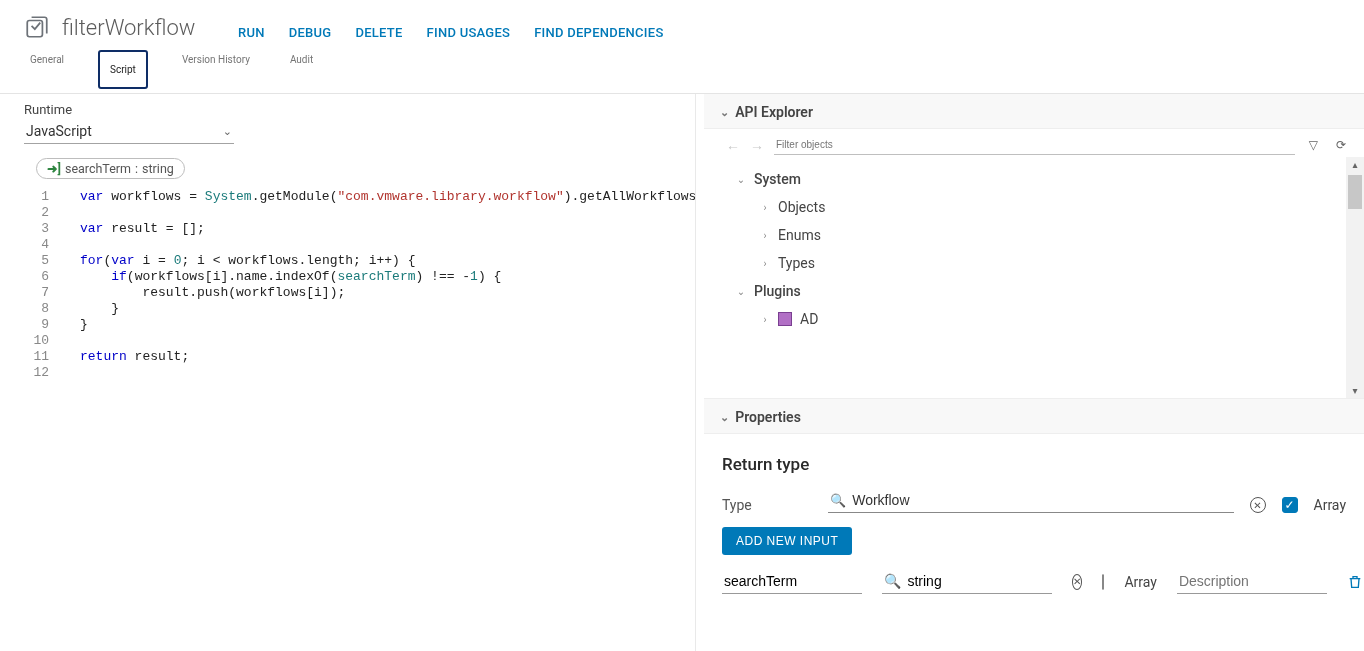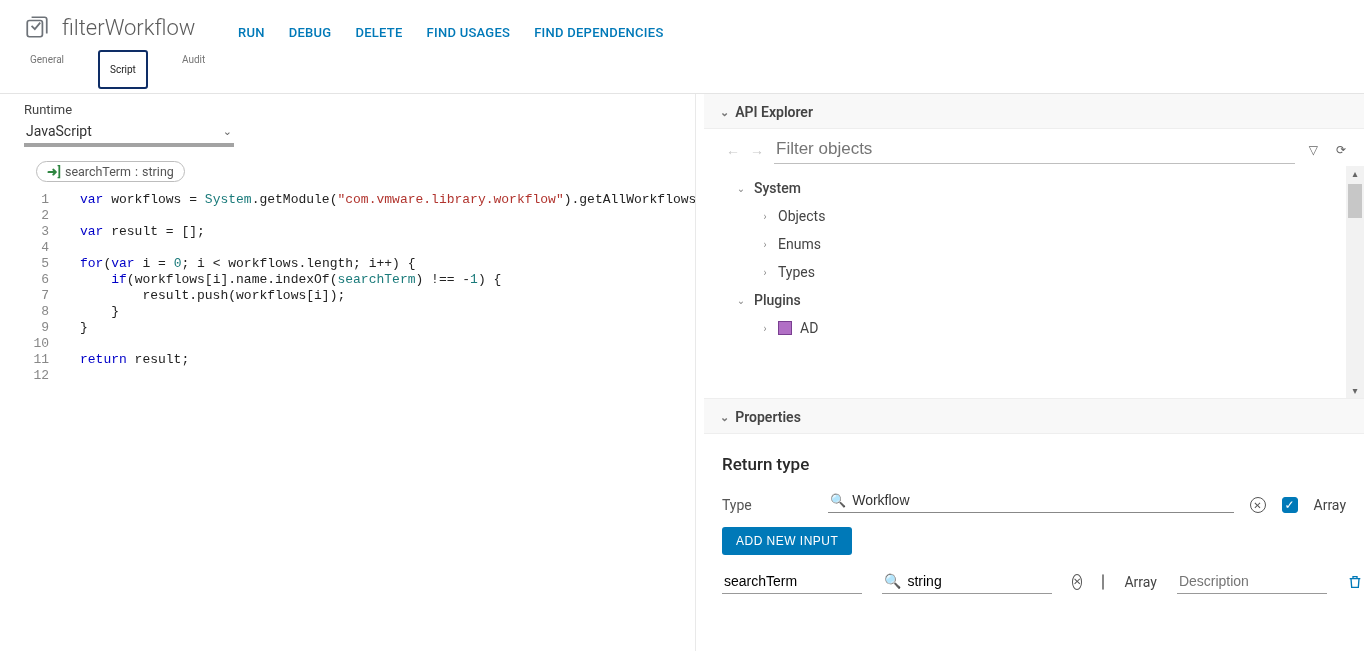--- a/index.html
+++ b/index.html
@@ -15,21 +15,21 @@
   .tabs { display:flex; gap: 28px; padding: 0 24px; border-bottom:1px solid #e4e4e4;}
   .tab { padding: 4px 6px 10px 6px; color:#757575; cursor:pointer; font-size:10px;}
   .tab.active { border:2px solid #0e2d66; border-radius:3px; color:#222; padding:12px 10px; margin-bottom:4px;}
   
   .split { display:flex; height: calc(651px - 90px); }
   .left { flex: 1 1 auto; display:flex; flex-direction:column; border-right:1px solid #e9e9e9; min-width:0;}
   .right { width: 660px; display:flex; flex-direction:column; background:#fff;}
   
   .runtime-block { padding: 6px 20px 8px 24px;}
   .runtime-label { font-size:13px; color:#444; padding:2px 0;}
-  .runtime-select { width:210px; display:flex; justify-content:space-between; align-items:center; border-bottom:4px solid #a3a3a3; padding:4px 2px; color:#333; cursor:pointer;}
+  .runtime-select { width:210px; display:flex; justify-content:space-between; align-items:center; border-bottom:1px solid #a3a3a3; padding:4px 2px; color:#333; cursor:pointer;}
   .chev { font-size:11px; color:#666;}
   
   .param-chip-row { padding: 6px 24px 6px 36px; }
   .param-chip { display:inline-flex; align-items:center; gap:4px; border:1px solid #bdbdbd; border-radius:14px; padding:2px 10px; font-size:12.5px; color:#555;}
   .param-chip .in-icon { color:#2e8540; font-weight:bold;}
   
   .editor { display:flex; font-family: Consolas, "Courier New", monospace; font-size:13px; line-height:16px; padding-top:2px; flex:1; overflow:hidden;}
   .gutter { text-align:right; color:#888; padding: 2px 10px 0 10px; user-select:none; min-width:60px; border-right:1px solid transparent;}
   .code { padding:2px 0 0 20px; white-space:pre; color:#222;}
   .kw { color:#0000c8;}
@@ -37,21 +37,21 @@
   .str { color:#b1342e;}
   .num { color:#1a7a7a;}
   .id  { color:#1a7a7a;}
   
   .panel-head { display:flex; align-items:center; gap:6px; padding:10px 16px 8px 16px; border-bottom:1px solid #eee; background:#f8f8f8; font-weight:600; color:#444; font-size:14px;}
   .panel-head .collapse { font-size:11px; color:#777;}
   
   .api-body { height:270px; display:flex; flex-direction:column; border-bottom:1px solid #eee;}
   .api-toolbar { display:flex; align-items:center; padding:6px 14px 2px 22px; gap:10px;}
   .nav-arrow { color:#c7c7c7; font-size:14px;}
-  .filter-input { flex:1; border:none; border-bottom:1px solid #bfbfbf; padding:4px 2px; font-size:17px; color:#8b5cf6; outline:none;}
+  .filter-input { flex:1; border:none; border-bottom:1px solid #bfbfbf; padding:4px 2px; font-size:10px; color:#8b5cf6; outline:none;}
   .mini-btn { color:#666; font-size:12px; cursor:pointer; padding:0 4px;}
   
   .tree-wrap { display:flex; flex:1; overflow:hidden;}
   .tree { flex:1; padding:8px 0 8px 28px; overflow:auto;}
   .tree-row { display:flex; align-items:center; gap:8px; padding:6px 4px; color:#444; cursor:pointer;}
   .tree-row .arrow { color:#888; font-size:10px; width:10px; display:inline-block; text-align:center;}
   .tree-row.parent { font-weight:500;}
   .tree-row.child { padding-left:28px;}
   .tree-icon { display:inline-block; width:14px; height:14px; background:#b16fc5; border:1px solid #7a3f91; font-size:9px; color:#fff; text-align:center; line-height:12px;}
   .scrollbar { width:18px; background:#f2f2f2; position:relative;}
@@ -103,20 +103,21 @@
     <span class="action-link">DEBUG</span>
     <span class="action-link">DELETE</span>
     <span class="action-link">FIND USAGES</span>
     <span class="action-link">FIND DEPENDENCIES</span>
   </div>
 </div>
 
 <div class="tabs">
   <div class="tab">General</div>
   <div class="tab active">Script</div>
+  <div class="tab">Version History</div>
   <div class="tab">Audit</div>
 </div>
 
 <div class="split">
   <div class="left">
     <div class="runtime-block">
       <div class="runtime-label">Runtime</div>
       <div class="runtime-select">
         <span>JavaScript</span>
         <span class="chev">⌄</span>

